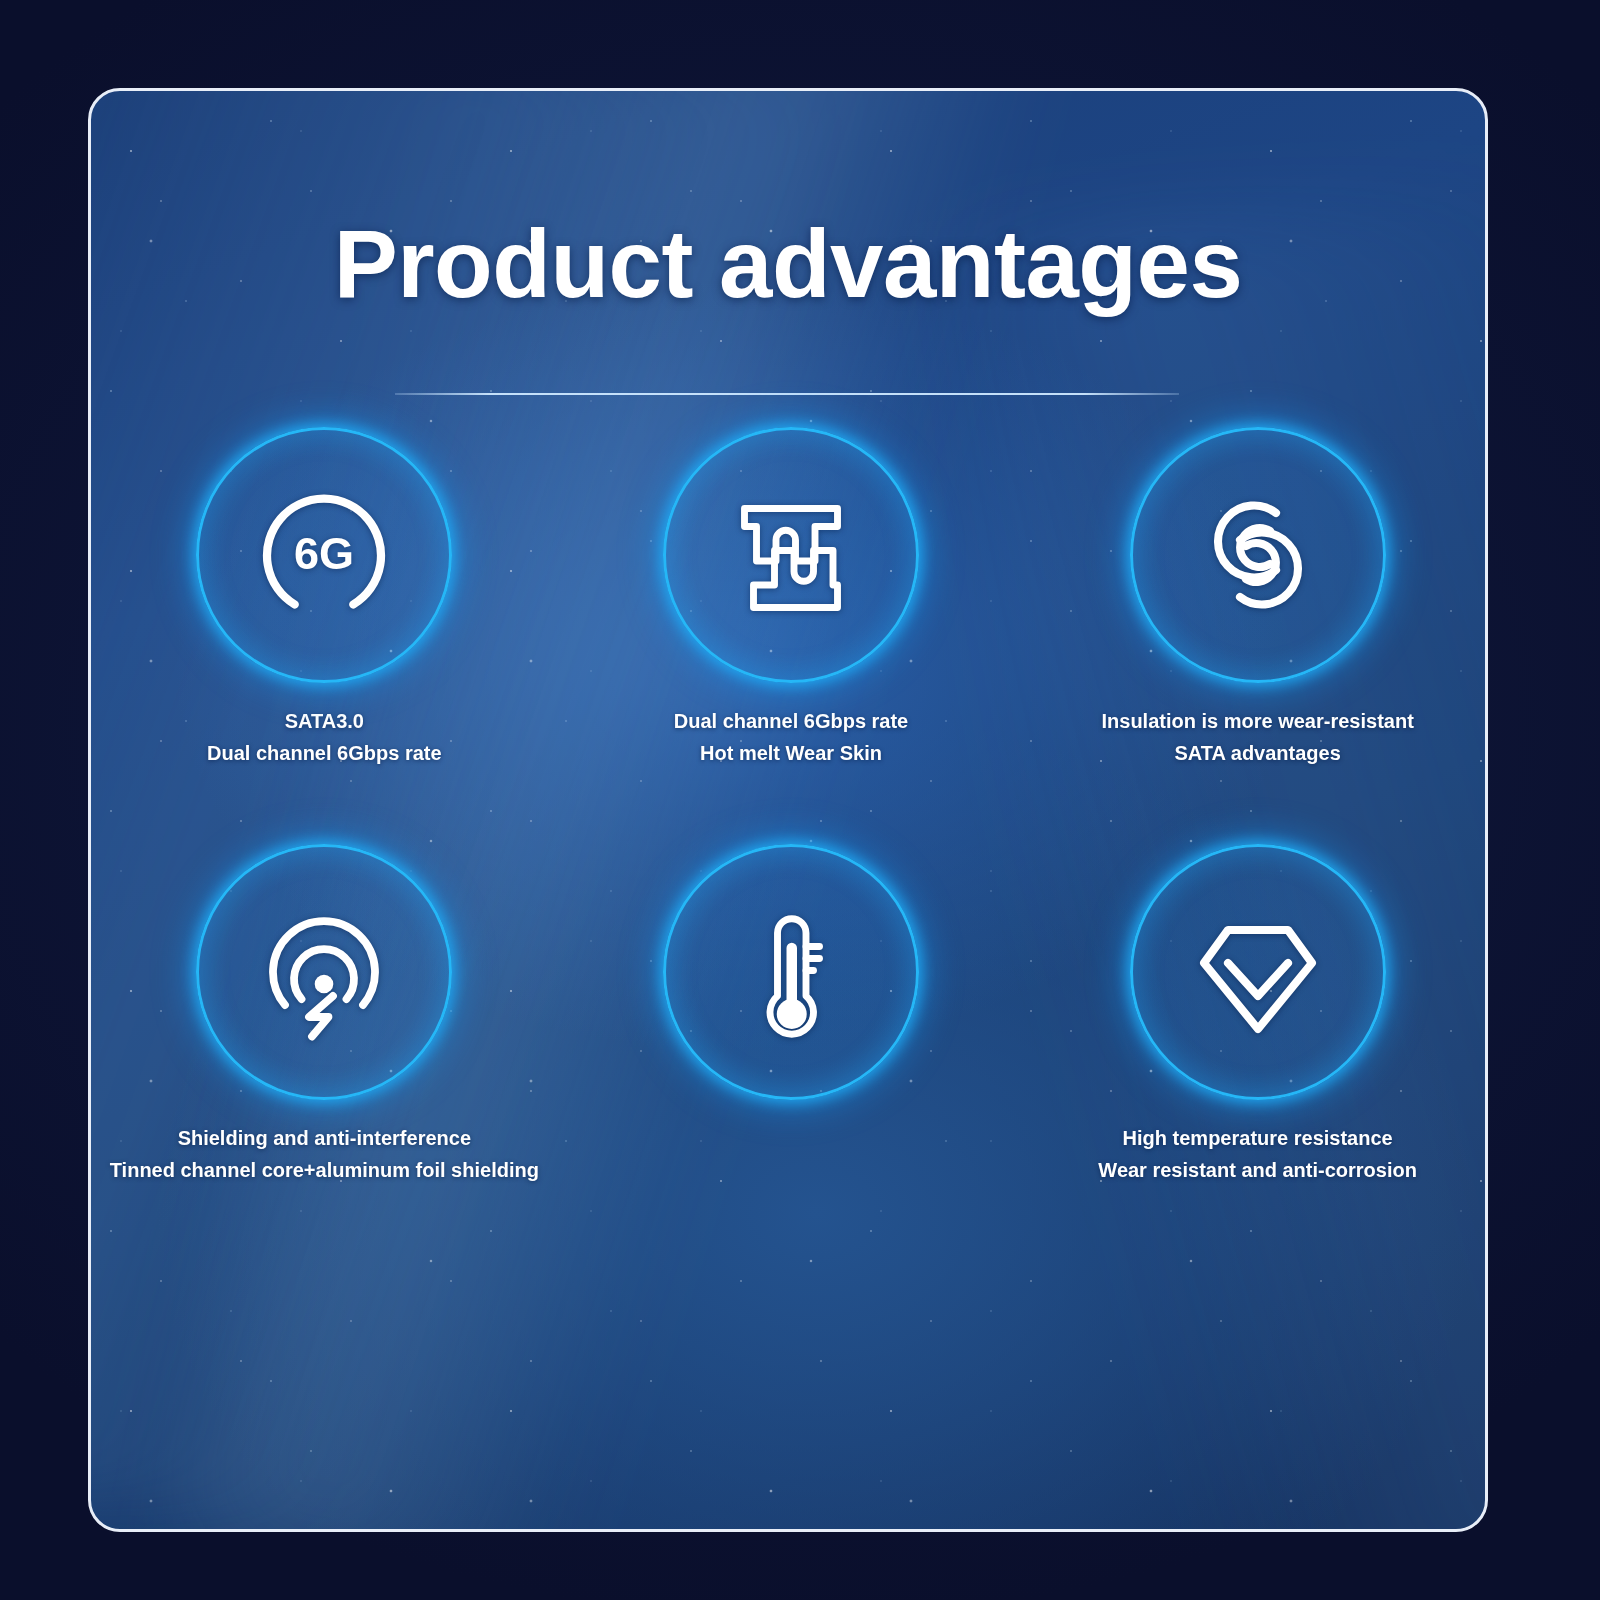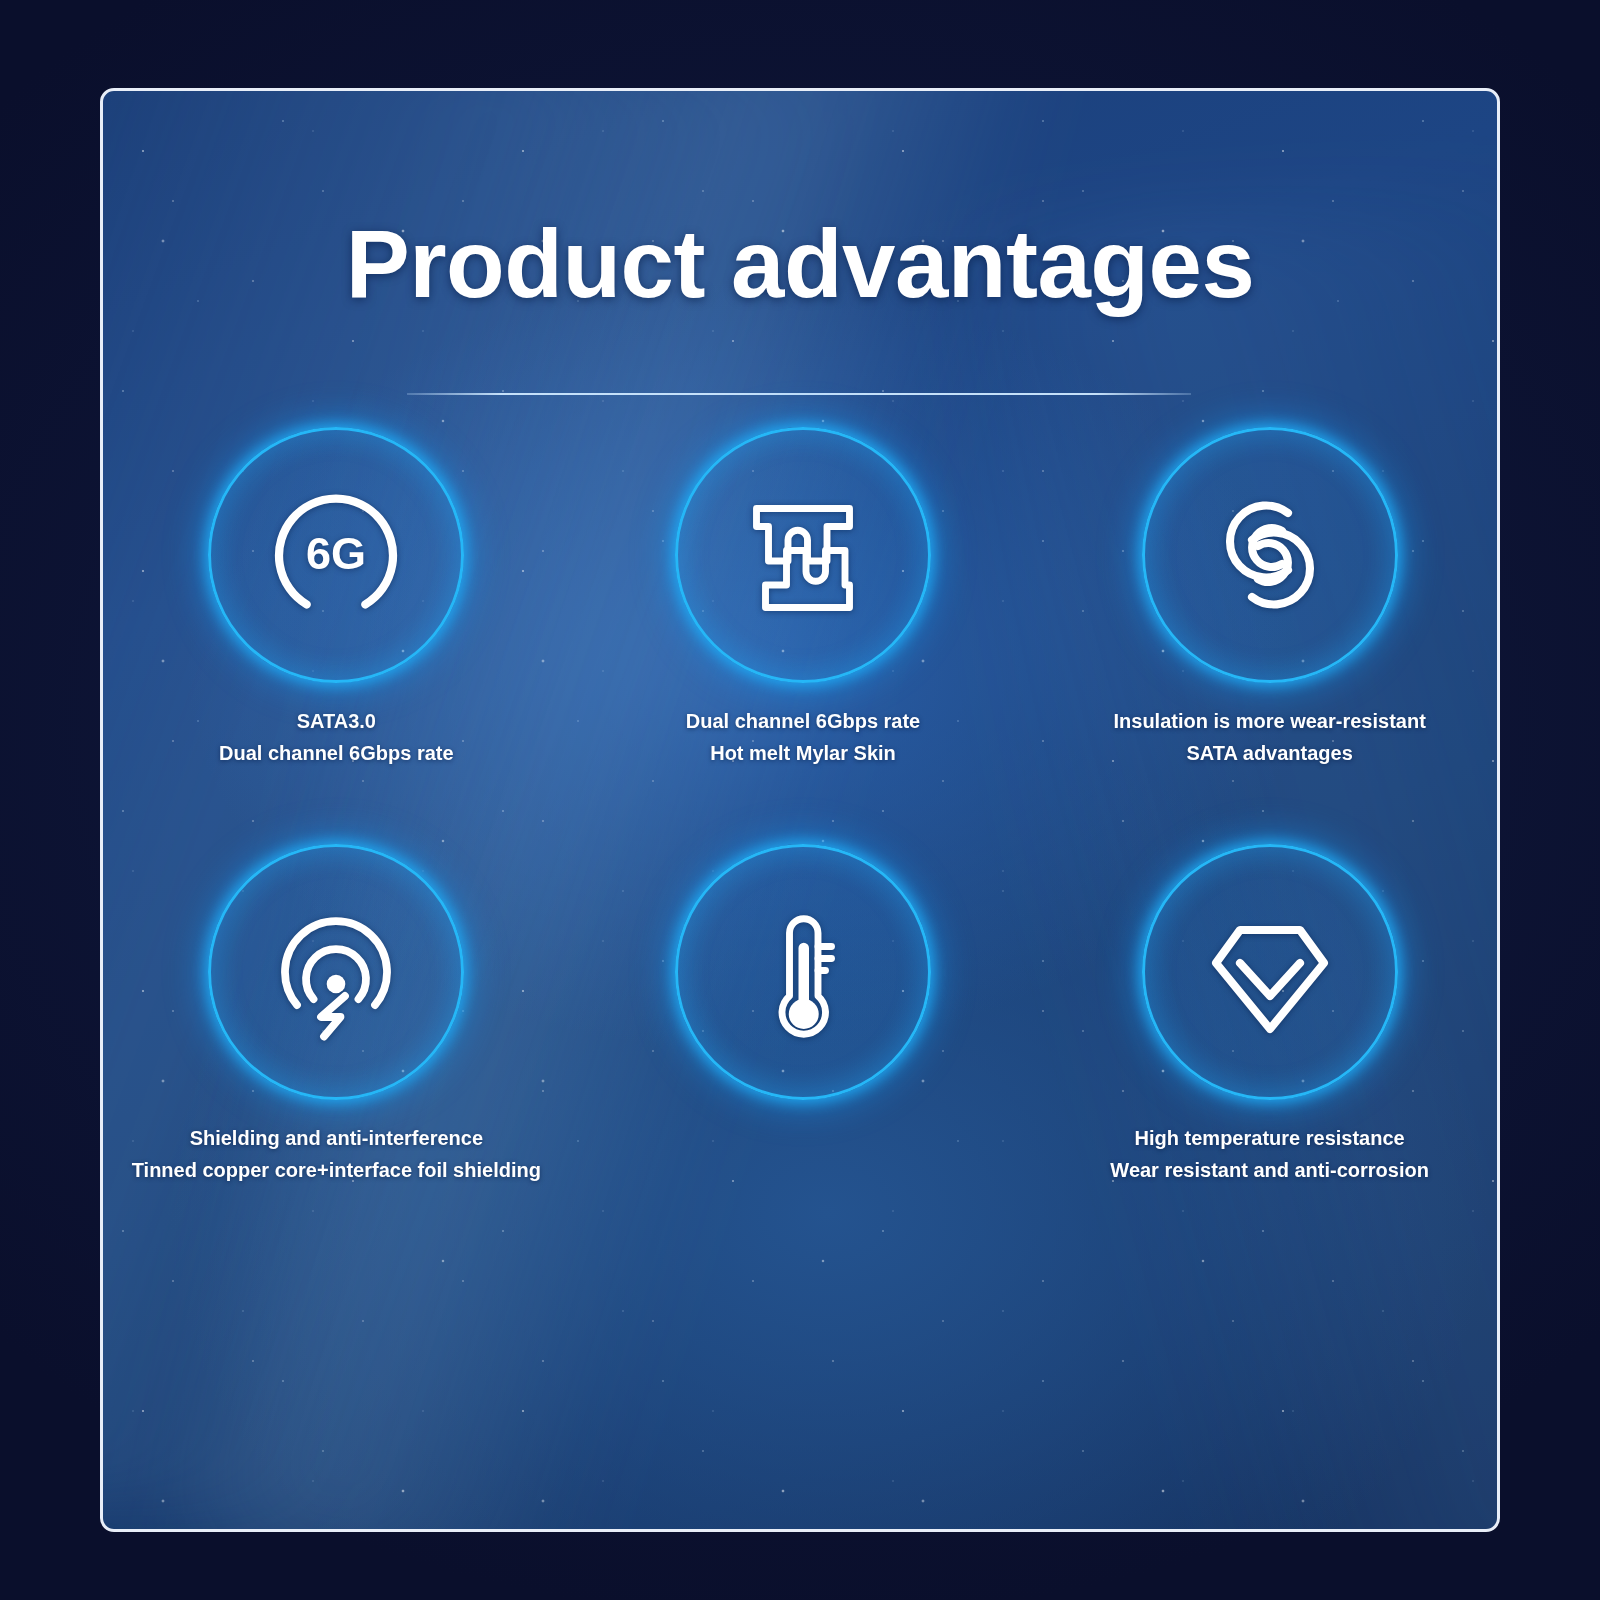--- a/index.html
+++ b/index.html
@@ -20,26 +20,26 @@
     width: 1600px;
     height: 1600px;
     background:
       radial-gradient(ellipse 1100px 900px at 50% 45%, #14204a 0%, #0d1435 55%, #0a0f2c 100%);
     overflow: hidden;
   }
 
   
   #panel {
     position: absolute;
-    left: 100px;
+    left: 88px;
     top: 88px;
     width: 1400px;
     height: 1444px;
     border: 3px solid #e8eef8;
-    border-radius: 14px;
+    border-radius: 32px;
     overflow: hidden;
     box-sizing: border-box;
     background:
       radial-gradient(ellipse 900px 620px at 46% 40%, #2a5fa8 0%, rgba(36,84,150,0) 62%),
       radial-gradient(ellipse 1000px 760px at 52% 78%, #24538f 0%, rgba(30,70,130,0) 66%),
       linear-gradient(160deg, #1b3e78 0%, #1d4584 28%, #1a4076 60%, #15315f 100%);
   }
 
   
   #panel .sweep {
@@ -223,21 +223,21 @@
           <div class="ring"></div>
           <span class="glyph">
             <svg viewBox="0 0 100 100" fill="none" stroke="#ffffff" stroke-width="4.6" stroke-linejoin="round" stroke-linecap="round">
               <path d="M19 19 H81 V31 H66 V54 H53 V40 A6.5 6.5 0 0 0 40 40 V54 H27 V31 H19 Z"></path>
               <path d="M81 85 H25 V70 H39 V47 H52 V61 A6.5 6.5 0 0 0 65 61 V47 H78 V70 H81 Z"></path>
             </svg>
           </span>
         </div>
         <div class="caption">
           <span>Dual channel 6Gbps rate</span>
-          <span class="l2">Hot melt Mylar Skin</span>
+          <span class="l2">Hot melt Wear Skin</span>
         </div>
       </div>
 
       <div class="cell">
         <div class="badge">
           <div class="ring"></div>
           <span class="glyph">
             <svg viewBox="0 0 100 100" fill="none" stroke="#ffffff" stroke-width="5.4" stroke-linecap="round">
               <path d="M62 22 A24 24 0 1 0 62 60"></path>
               <path d="M58 34 A13 13 0 1 0 58 56"></path>
@@ -259,21 +259,21 @@
             <svg viewBox="0 0 100 100" fill="none" stroke="#ffffff" stroke-width="5.2" stroke-linecap="round" stroke-linejoin="round">
               <path d="M24 72 A34 34 0 1 1 76 72"></path>
               <path d="M35 68 A20 20 0 1 1 65 68"></path>
               <circle cx="50" cy="58" r="6.2" fill="#ffffff" stroke="none"></circle>
               <path d="M56 66 L40 80 H53 L42 93"></path>
             </svg>
           </span>
         </div>
         <div class="caption">
           <span>Shielding and anti-interference</span>
-          <span class="l2">Tinned copper core+interface foil shielding</span>
+          <span class="l2">Tinned channel core+aluminum foil shielding</span>
         </div>
       </div>
 
       <div class="cell">
         <div class="badge">
           <div class="ring"></div>
           <span class="glyph">
             <svg viewBox="0 0 100 100" fill="none" stroke="#ffffff" stroke-width="4.6" stroke-linecap="round" stroke-linejoin="round">
               <path d="M41 66 V24 A9.5 9.5 0 0 1 60 24 V66 A14.5 14.5 0 1 1 41 66 Z"></path>
               <circle cx="50.5" cy="78" r="10" fill="#ffffff" stroke="none"></circle>

